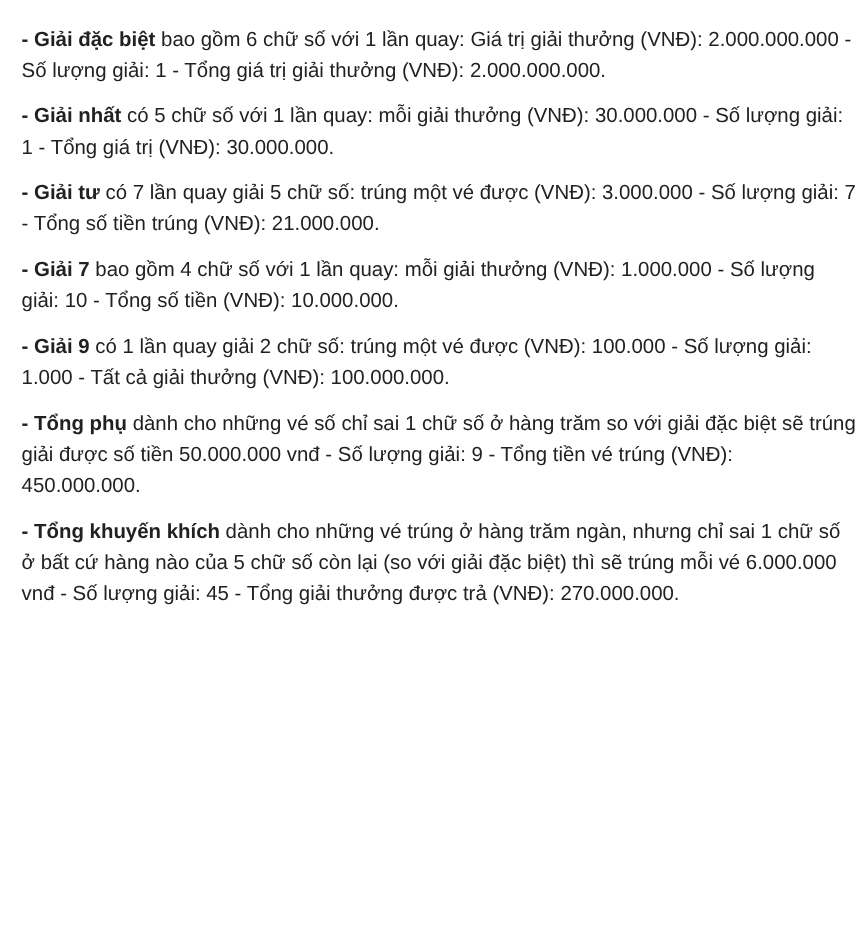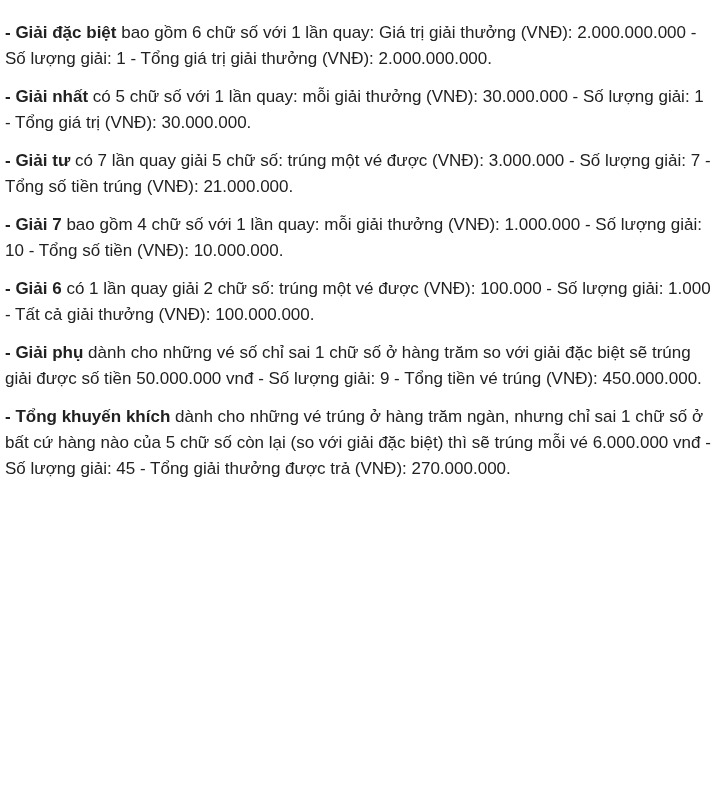--- a/index.html
+++ b/index.html
@@ -10,21 +10,21 @@
   body {
     width: 720px;
     height: 786px;
     overflow: hidden;
     font-family: "Liberation Sans", "DejaVu Sans", sans-serif;
   }
   .doc {
     box-sizing: border-box;
     width: 720px;
     height: 554px;
-    padding: 8px 6px 0 5px;
+    padding: 8px 6px 0 18px;
     color: #212121;
     font-size: 17px;
     line-height: 26px;
   }
   .doc p {
     margin: 12px 0;
   }
   .doc strong {
     font-weight: bold;
   }
@@ -48,24 +48,24 @@
     <strong>- Giải tư</strong><span> có 7 lần quay giải 5 chữ số: trúng một vé được (VNĐ): 3.000.000 - Số lượng giải: 7 - Tổng số tiền trúng (VNĐ): 21.000.000.</span>
   </p>
 
   <p>
     <strong>- Giải 7</strong><span> bao gồm 4 chữ số với 1 lần quay: mỗi giải thưởng (VNĐ): 1.000.000 - Số lượng giải: 10 - Tổng số tiền (VNĐ): 10.000.000.</span>
   </p>
 
 
 
   <p>
-    <strong>- Giải 6</strong><span> có 1 lần quay giải 2 chữ số: trúng một vé được (VNĐ): 100.000 - Số lượng giải: 1.000 - Tất cả giải thưởng (VNĐ): 100.000.000.</span>
+    <strong>- Giải 9</strong><span> có 1 lần quay giải 2 chữ số: trúng một vé được (VNĐ): 100.000 - Số lượng giải: 1.000 - Tất cả giải thưởng (VNĐ): 100.000.000.</span>
   </p>
 
   <p>
-    <strong>- Giải phụ</strong><span> dành cho những vé số chỉ sai 1 chữ số ở hàng trăm so với giải đặc biệt sẽ trúng giải được số tiền 50.000.000 vnđ - Số lượng giải: 9 - Tổng tiền vé trúng (VNĐ): 450.000.000.</span>
+    <strong>- Tổng phụ</strong><span> dành cho những vé số chỉ sai 1 chữ số ở hàng trăm so với giải đặc biệt sẽ trúng giải được số tiền 50.000.000 vnđ - Số lượng giải: 9 - Tổng tiền vé trúng (VNĐ): 450.000.000.</span>
   </p>
 
   <p>
     <strong>- Tổng khuyến khích</strong><span> dành cho những vé trúng ở hàng trăm ngàn, nhưng chỉ sai 1 chữ số ở bất cứ hàng nào của 5 chữ số còn lại (so với giải đặc biệt) thì sẽ trúng mỗi vé 6.000.000 vnđ - Số lượng giải: 45 - Tổng giải thưởng được trả (VNĐ): 270.000.000.</span>
   </p>
 
 </div>
 
 </body></html>

